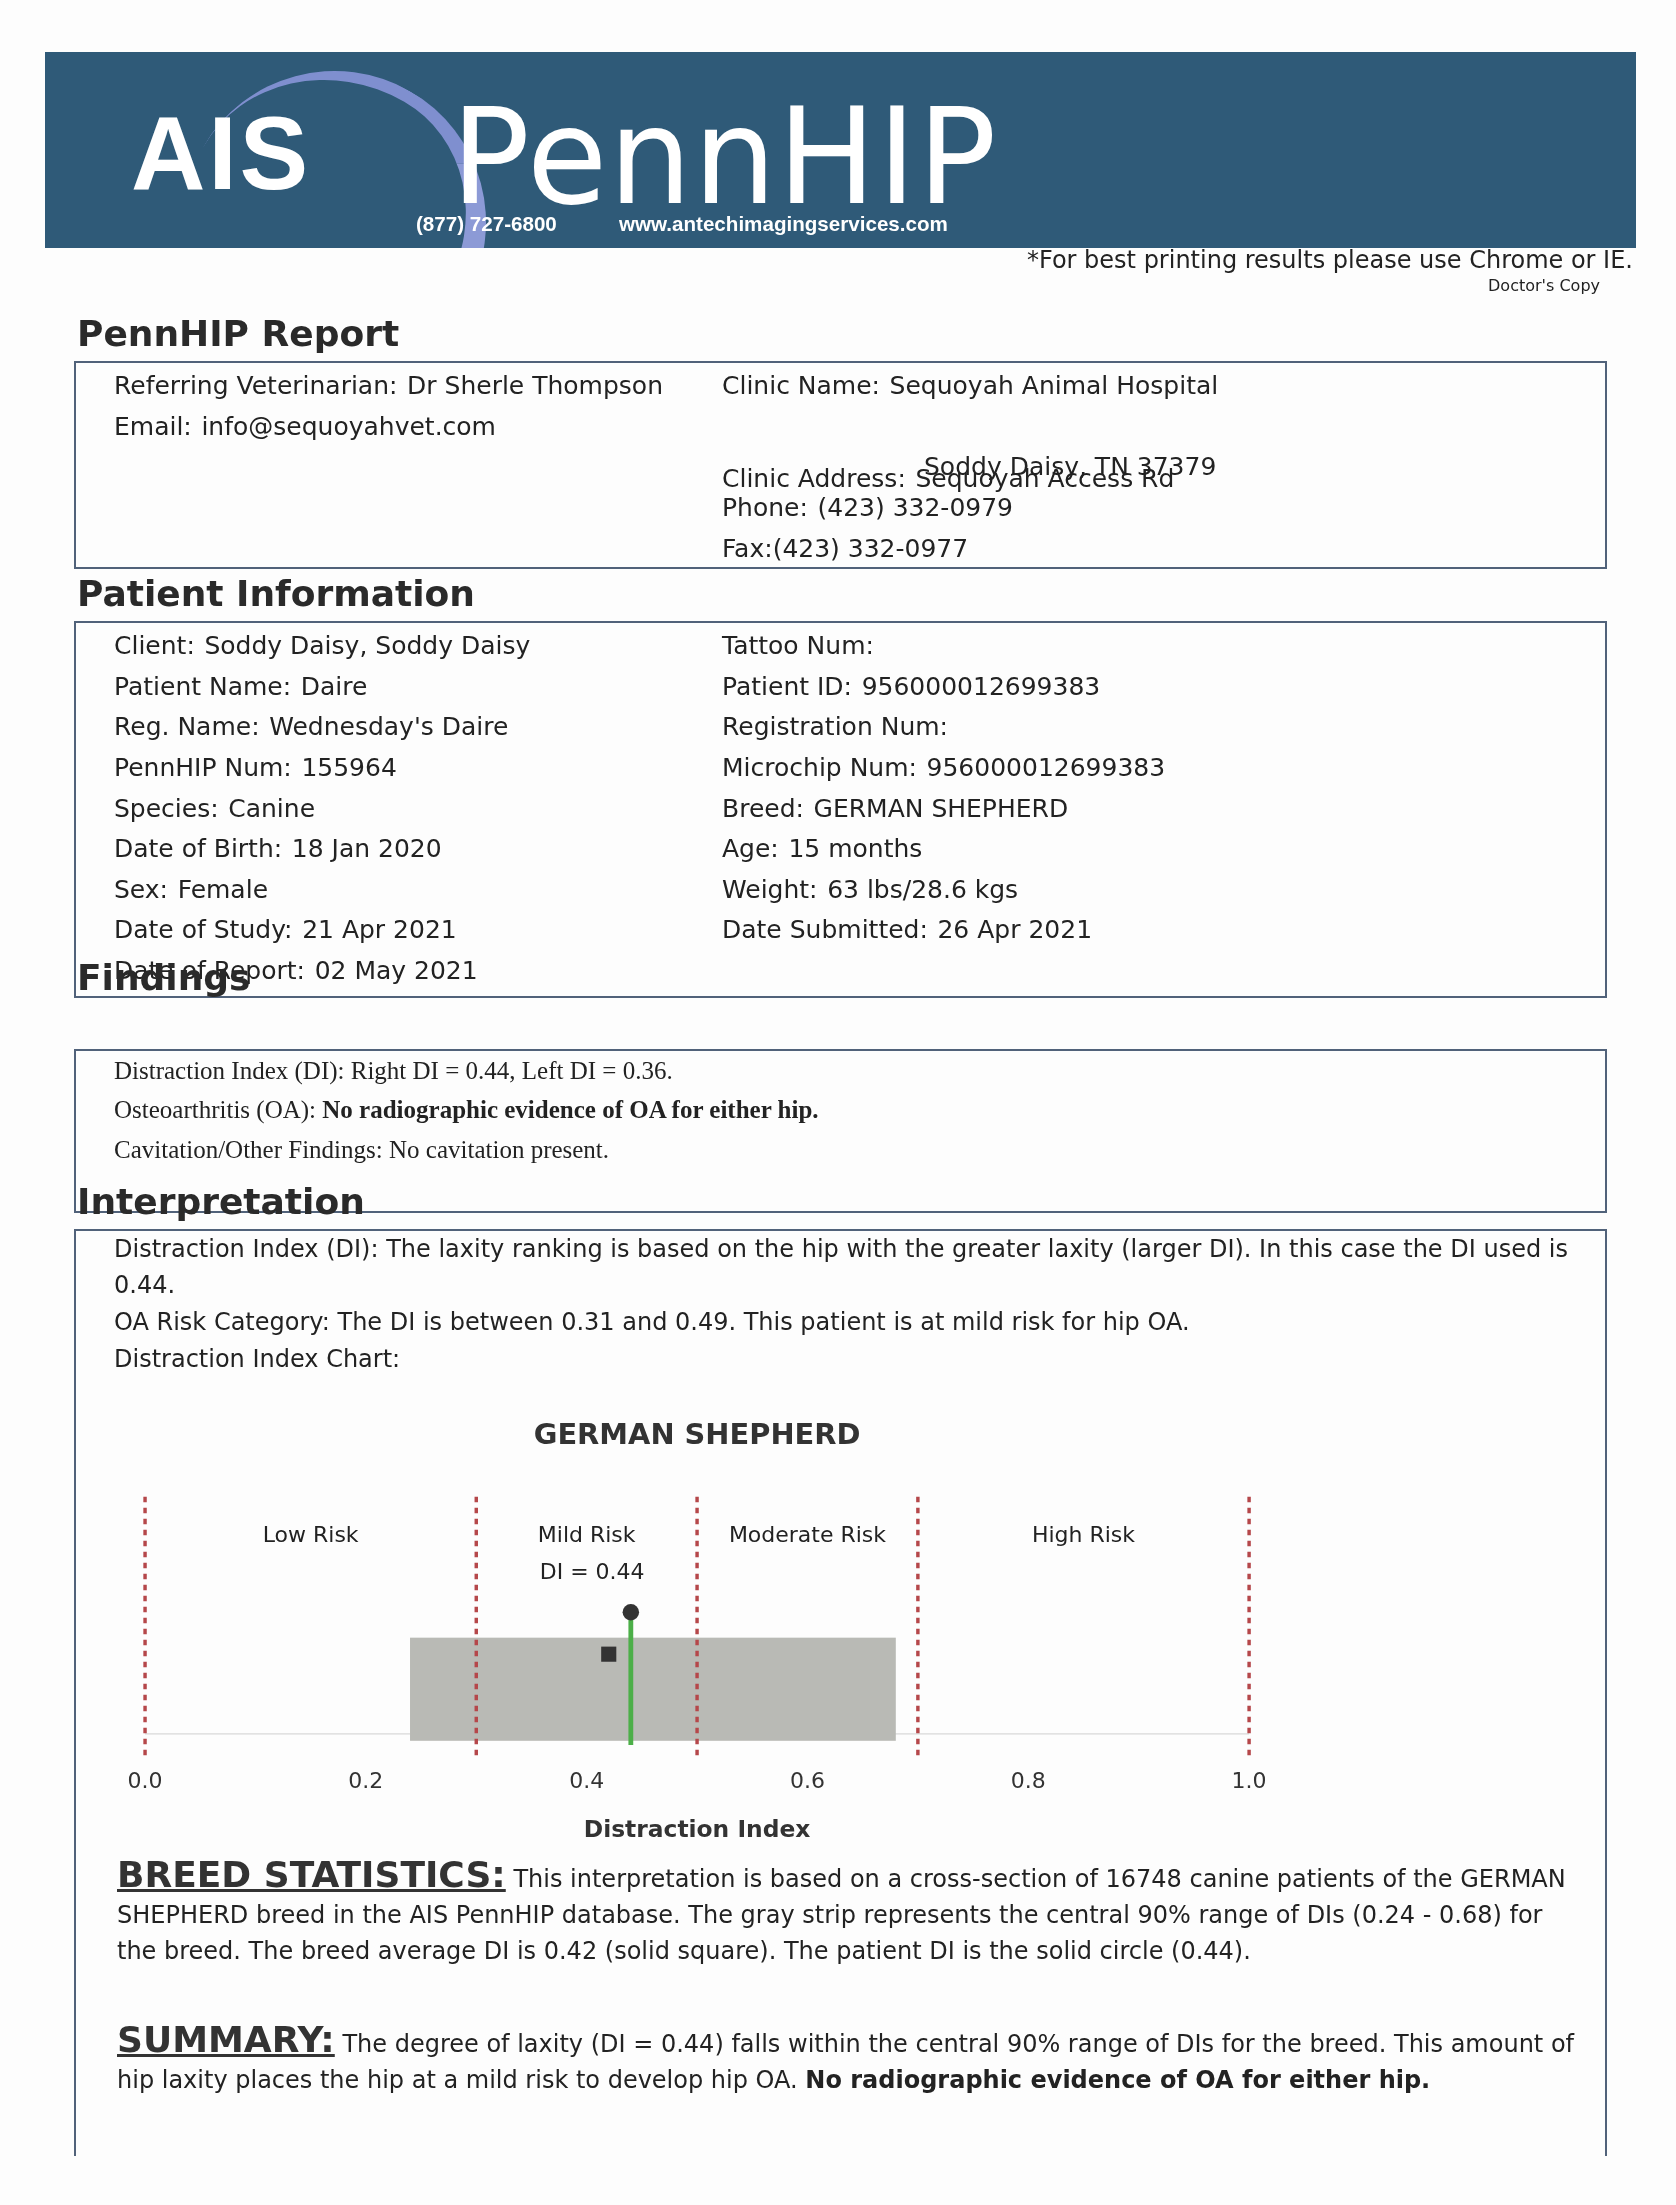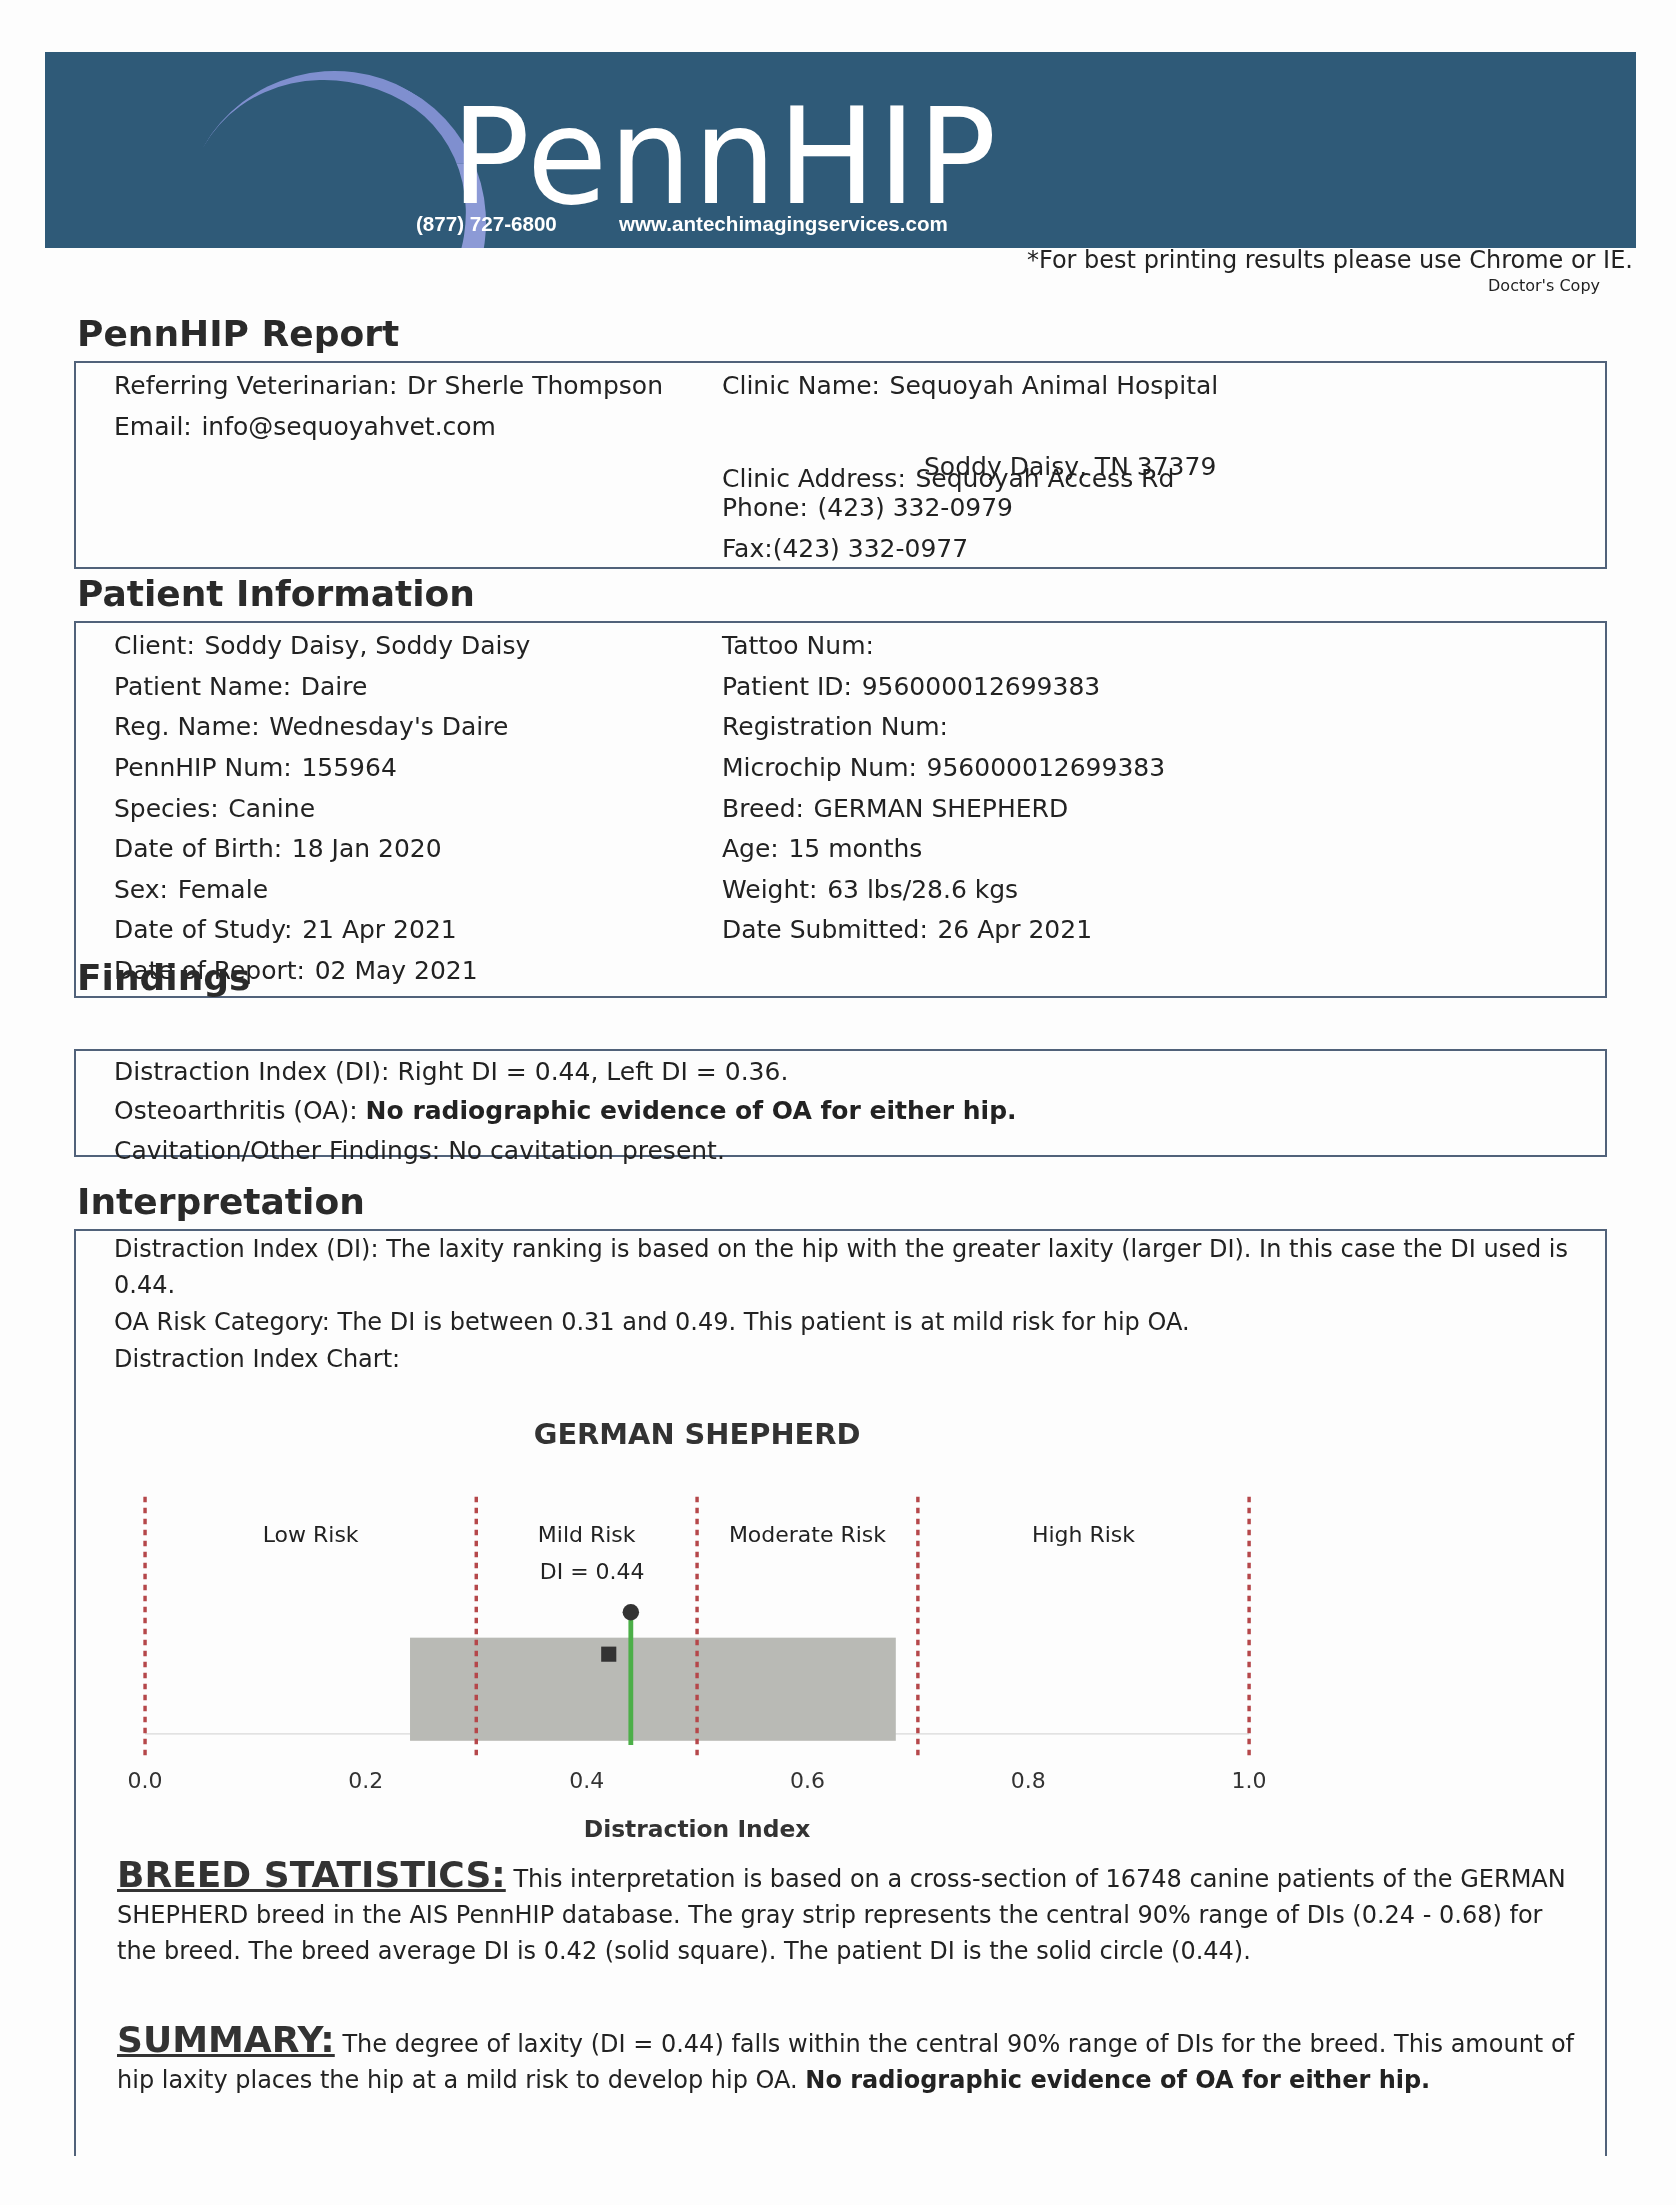--- a/index.html
+++ b/index.html
@@ -62,20 +62,21 @@
   }
   
   #chart { position:absolute; left:0; top:0; width:1676px; height:2205px; pointer-events:none; }
   #chart text { font-family:"DejaVu Sans", sans-serif; }
 </style>
 </head>
 <body>
 
 <div class="abs banner">
   <div class="arc"></div>
+  <div class="ais">AIS</div>
   <div class="pennhip">PennHIP</div>
   <div class="phone">(877) 727-6800</div>
   <div class="web">www.antechimagingservices.com</div>
 </div>
 
 <div class="abs print-note">*For best printing results please use Chrome or IE.</div>
 <div class="abs copy-note">Doctor's Copy</div>
 
 <div class="abs sec-heading" style="top:313px;">PennHIP Report</div>
 <div class="abs box" style="top:361px;height:208px;">
@@ -117,21 +118,21 @@
     <div class="line" style="left: 646px; top: 49px;"><span class="lbl">Patient ID:</span><span class="val">956000012699383</span></div>
     <div class="line" style="left: 646px; top: 89px;"><span class="lbl">Registration Num:</span><span class="val"></span></div>
     <div class="line" style="left: 646px; top: 130px;"><span class="lbl">Microchip Num:</span><span class="val">956000012699383</span></div>
     <div class="line" style="left: 646px; top: 171px;"><span class="lbl">Breed:</span><span class="val">GERMAN SHEPHERD</span></div>
     <div class="line" style="left: 646px; top: 211px;"><span class="lbl">Age:</span><span class="val">15 months</span></div>
     <div class="line" style="left: 646px; top: 252px;"><span class="lbl">Weight:</span><span class="val">63 lbs/28.6 kgs</span></div>
     <div class="line" style="left: 646px; top: 292px;"><span class="lbl">Date Submitted:</span><span class="val">26 Apr 2021</span></div>
   </div>
 
 <div class="abs sec-heading" style="top:957px;">Findings</div>
-<div class="abs box" style="top:1049px;height:108px;">
+<div class="abs box" style="top:1049px;height:164px;font-family:Liberation Serif, serif;">
   <div class="line" style="left:38px;top:5.5px;">
     <span>Distraction Index (DI):</span>
     <span>Right DI = 0.44, Left DI = 0.36.</span>
   </div>
   <div class="line" style="left:38px;top:85px;">
     <span>Cavitation/Other Findings:</span>
     <span>No cavitation present.</span>
   </div>
   <div class="line" style="left:38px;top:45px;">
     <span>Osteoarthritis (OA):</span>

